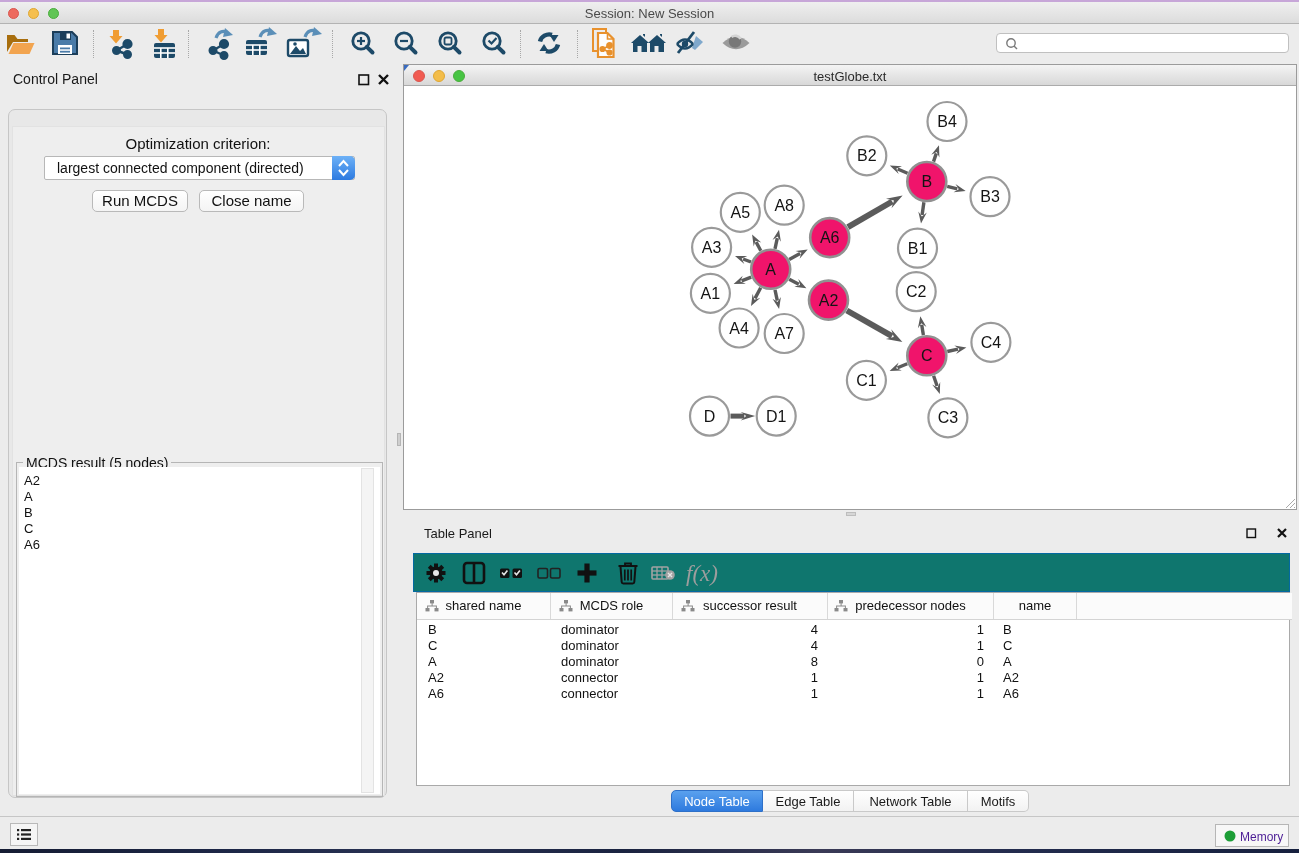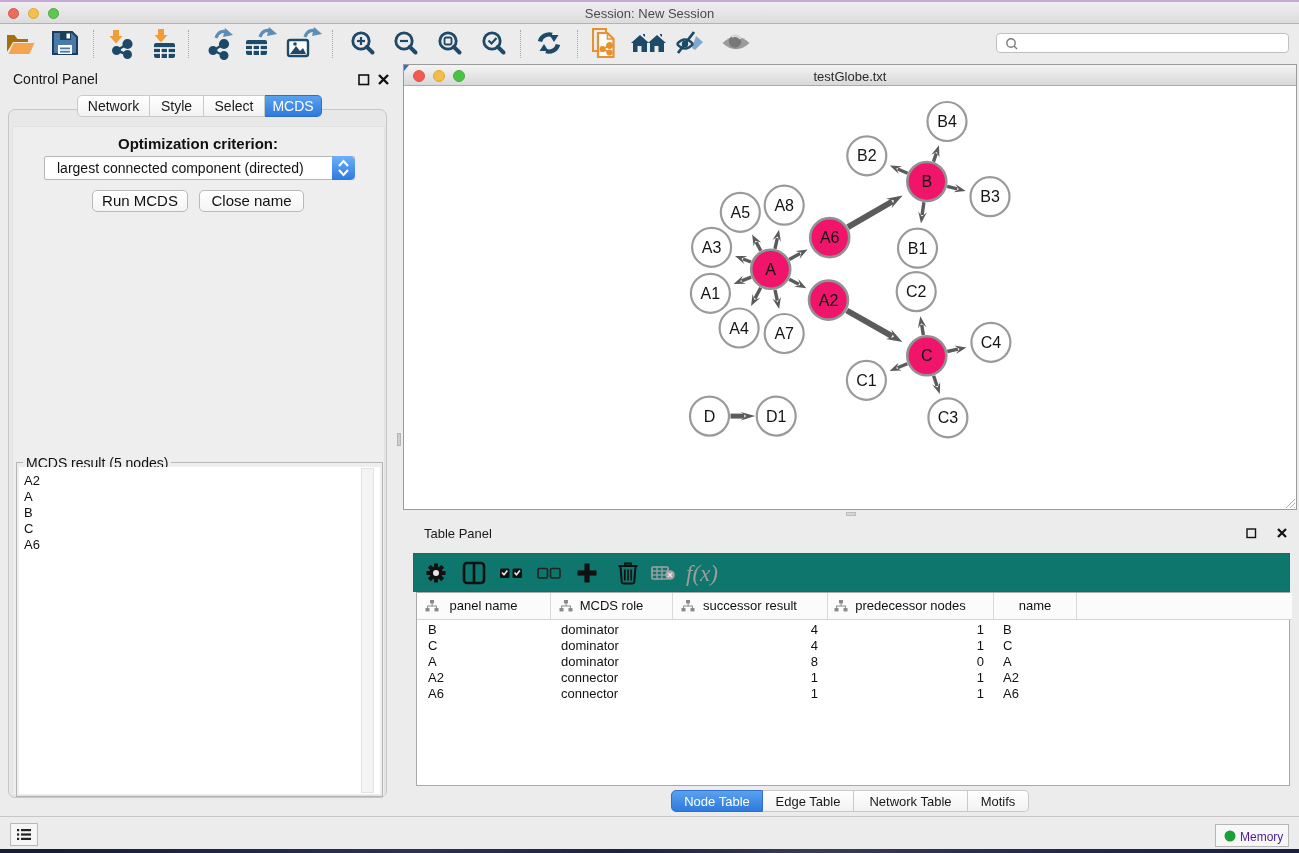--- a/index.html
+++ b/index.html
@@ -27,21 +27,21 @@
 .winbtn { position:absolute; font-size:13px; color:#111; }
 #tabpane { position:absolute; left:8px; top:45px; width:379px; height:689px;
   border:1px solid #c6c6c6; border-radius:7px; background:#e8e8e8; }
 #tabinner { position:absolute; left:3px; top:16px; width:373px; height:670px; background:#eeeeee; border:1px solid #e2e2e2;}
 #tabs { position:absolute; left:77px; top:31px; height:22px; display:flex; z-index:5; }
 .tab { height:22px; background:linear-gradient(#ffffff,#f2f2f2); border:1px solid #c9c9c9; border-left:none;
   font-size:14px; color:#1a1a1a; text-align:center; line-height:21px; padding:0 12px; }
 .tab.first { border-left:1px solid #c9c9c9; border-radius:5px 0 0 5px; }
 .tab.last { border-radius:0 5px 5px 0; }
 .tab.sel { background:linear-gradient(#5aa1ee,#2e7ade); color:#fff; border-color:#2e70c8; }
-#opt-label { position:absolute; left:0; top:71px; width:396px; text-align:center; font-size:15px; color:#111;font-weight:bold; }
+#opt-label { position:absolute; left:0; top:71px; width:396px; text-align:center; font-size:15px; color:#111; }
 #dropdown { position:absolute; left:44px; top:92px; width:311px; height:24px; background:#fff;
   border:1px solid #b7b7b7; border-radius:2px; font-size:14px; color:#111; line-height:22px; padding-left:12px; }
 #dd-cap { position:absolute; right:-1px; top:-1px; width:23px; height:24px; border-radius:0 5px 5px 0;
   background:linear-gradient(#6db1f7,#2d7ae0); }
 .btn { position:absolute; height:22px; background:linear-gradient(#ffffff,#f4f4f4); border:1px solid #b9b9b9;
   border-radius:5px; font-size:15px; color:#111; text-align:center; line-height:20px; }
 #fieldset { position:absolute; left:16px; top:391px; width:367px; height:342px; }
 #fs-border { position:absolute; left:0; top:7px; width:367px; height:335px; border:1px solid #b5b5b5; }
 #fs-legend { position:absolute; left:7px; top:0; background:#eeeeee; padding:0 3px; font-size:14px; color:#111; }
 #fs-list { position:absolute; left:3px; top:12px; width:361px; height:327px; background:#fff; }
@@ -250,26 +250,20 @@
     <div id="cp-title">Control Panel</div>
     <svg class="winbtn" style="left:358px; top:10px;" width="12" height="12" viewBox="0 0 12 12">
         <rect x="1" y="1" width="9.5" height="9.5" fill="none" stroke="#111" stroke-width="1.6"></rect>
       </svg>
     <svg class="winbtn" style="left:377px; top:9px;" width="13" height="13" viewBox="0 0 13 13">
         <path d="M2 2 L11 11 M11 2 L2 11" stroke="#111" stroke-width="2.4"></path>
       </svg>
     <div id="tabpane">
         <div id="tabinner"></div>
       </div>
-    <div id="tabs">
-      <div class="tab first" style="width:73px;padding:0;">Network</div>
-      <div class="tab" style="width:54px;padding:0;">Style</div>
-      <div class="tab" style="width:61px;padding:0;">Select</div>
-      <div class="tab sel last" style="width:57px;padding:0;">MCDS</div>
-    </div>
     <div id="opt-label">Optimization criterion:</div>
     <div id="dropdown">largest connected component (directed)
       <div id="dd-cap">
         <svg width="23" height="24" viewBox="0 0 23 24">
           <path d="M7 10 L11.5 5 L16 10" fill="none" stroke="#fff" stroke-width="2"></path>
           <path d="M7 14 L11.5 19 L16 14" fill="none" stroke="#fff" stroke-width="2"></path>
         </svg>
       </div>
     </div>
     <div class="btn" style="left:92px; top:126px; width:96px;">Run MCDS</div>
@@ -465,21 +459,21 @@
           <line x1="-1" y1="-6" x2="-1" y2="6" stroke="#a3a3a3" stroke-width="1.3"></line>
           <circle cx="7" cy="2" r="4.8" fill="#a3a3a3"></circle>
           <path d="M5,0 L9,4 M9,0 L5,4" stroke="#e7e7e7" stroke-width="1.4"></path>
         </g>
 
         <text x="272" y="27" font-family="Liberation Serif, serif" font-style="italic" font-size="23" fill="#9d9d9d">f(x)</text>
       </svg>
     </div>
     <div id="tbl">
       <div id="tbl-header">
-        <div class="hcell" style="left:0; width:134px;">panel name</div>
+        <div class="hcell" style="left:0; width:134px;">shared name</div>
         <div class="hcell" style="left:134px; width:122px;">MCDS role</div>
         <div class="hcell" style="left:256px; width:155px;">successor result</div>
         <div class="hcell" style="left:411px; width:166px;">predecessor nodes</div>
         <div class="hcell" style="left:577px; width:83px;">name</div>
         <svg class="hicon" style="left:8px" width="14" height="12" viewBox="0 0 14 12">
             <g fill="#8a8a8a">
               <rect x="5" y="0" width="4" height="3.4"></rect>
               <rect x="0.5" y="8" width="4" height="3.4"></rect>
               <rect x="9.5" y="8" width="4" height="3.4"></rect>
               <path d="M6.6,3 L6.6,5.5 L2.1,5.5 L2.1,8.4 L3.1,8.4 L3.1,6.5 L10.9,6.5 L10.9,8.4 L11.9,8.4 L11.9,5.5 L7.6,5.5 L7.6,3 Z"></path>

